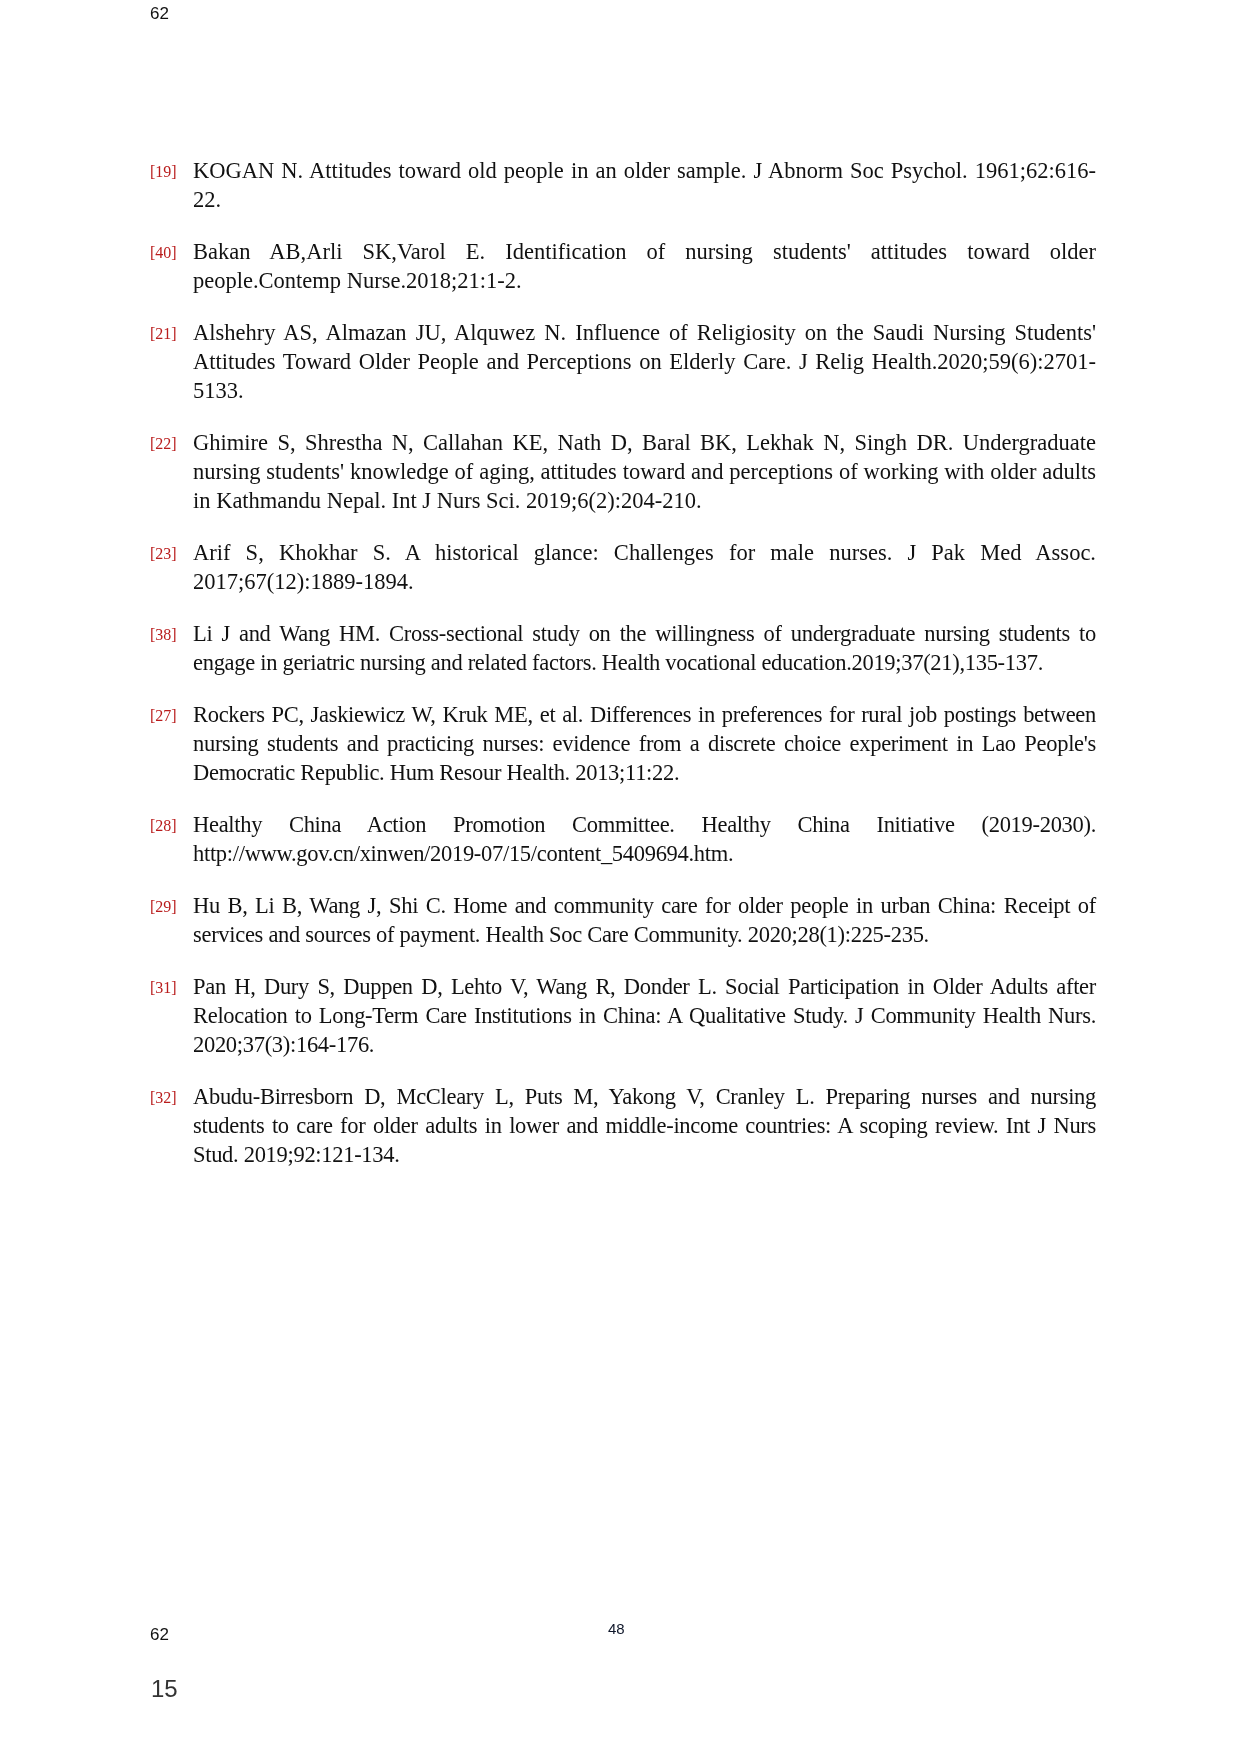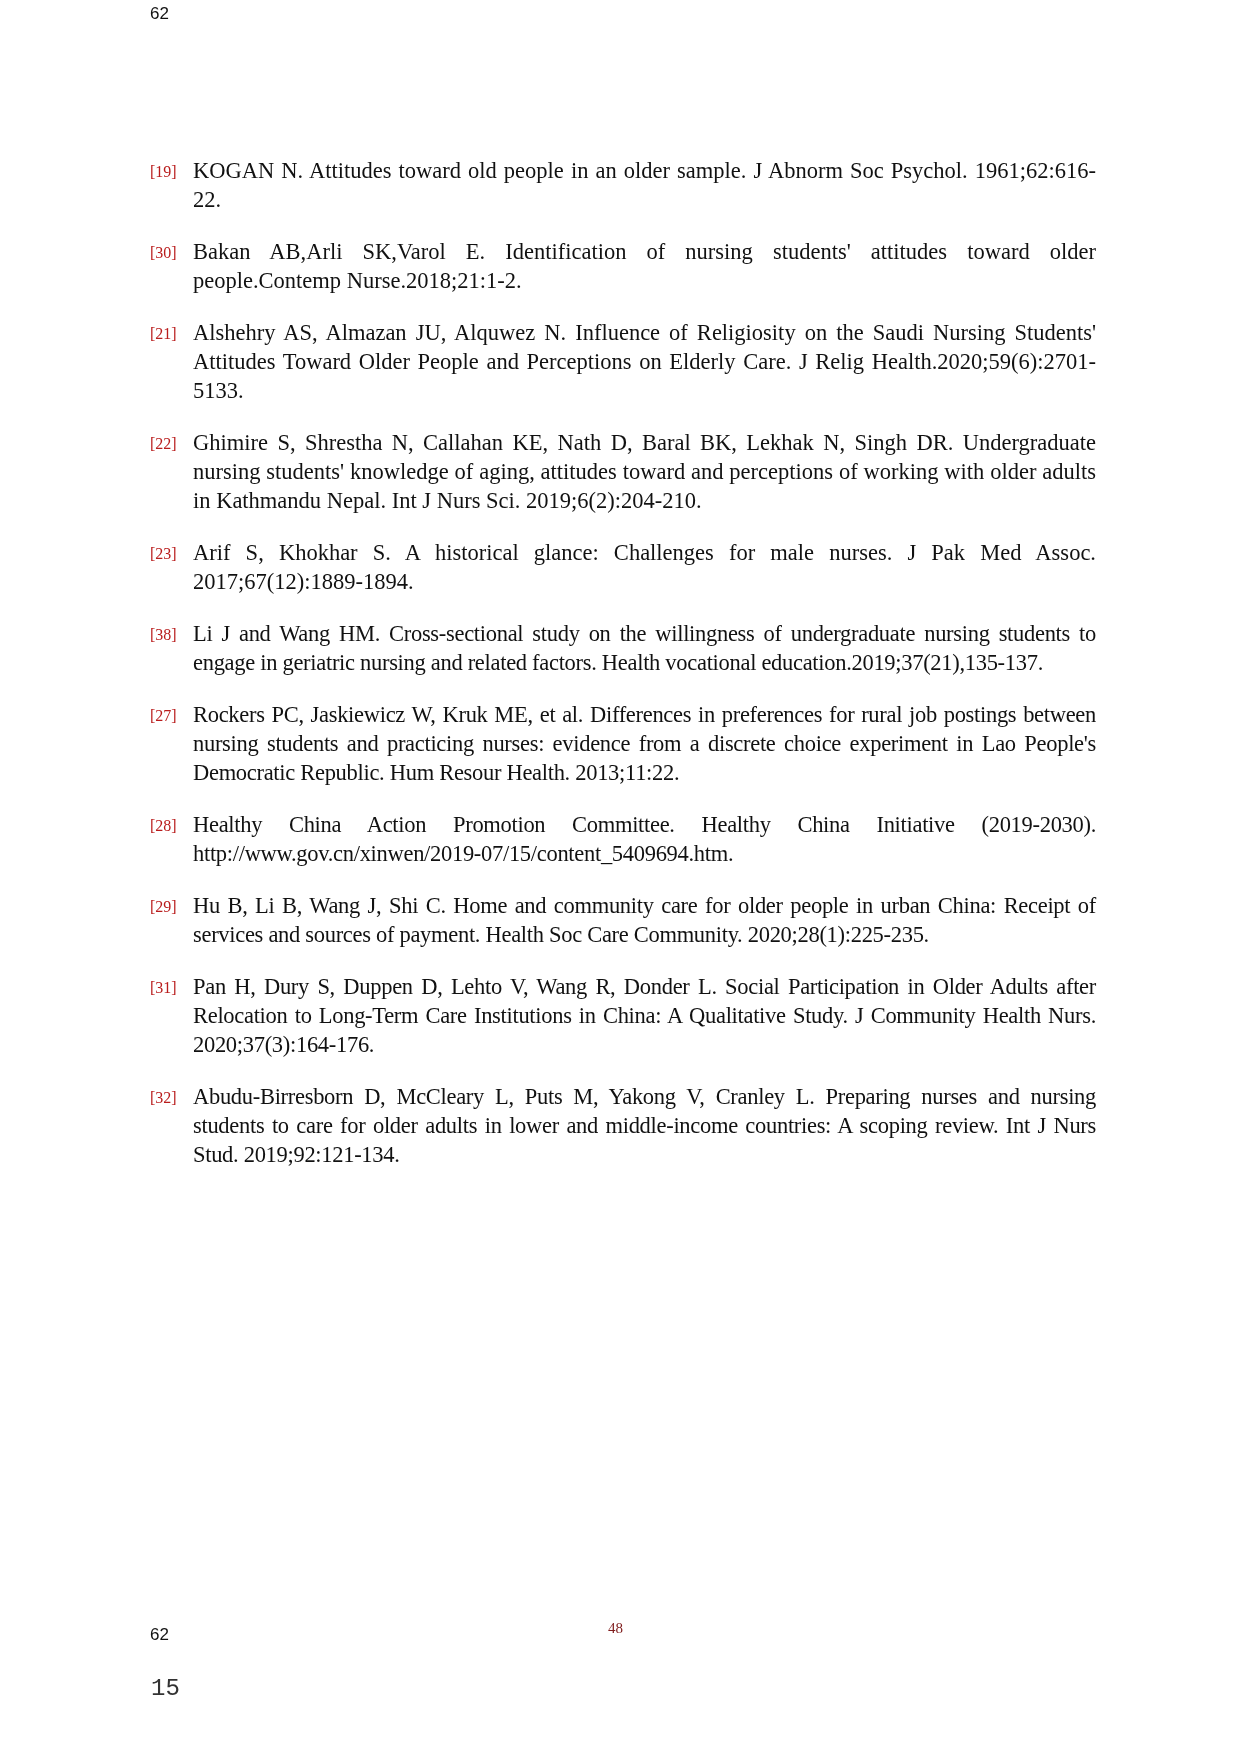--- a/index.html
+++ b/index.html
@@ -4,35 +4,35 @@
 <style>
   html, body { margin: 0; padding: 0; background: #ffffff; }
   body { width: 1234px; height: 1748px; position: relative; overflow: hidden; color: #111; }
   .hdr-num { position: absolute; left: 150px; top: 4px; font-family: "Liberation Sans", sans-serif; font-size: 17px; color: #111; }
   .refs { position: absolute; left: 150px; top: 156px; width: 946px; margin: 0; padding: 0; list-style: none; }
   .ref { position: relative; padding-left: 43px; margin: 0 0 23px 0; font-family: "Liberation Serif", serif; font-size: 22.5px; line-height: 29px; text-align: justify; color: #111; }
   .ref-num { position: absolute; left: 0; top: 1px; font-family: "Liberation Serif", serif; font-size: 16px; color: #b91c1c; }
   .ref-text { display: block; word-wrap: break-word; }
   .ref-text.condensed { letter-spacing: -0.3px; }
   .foot-left { position: absolute; left: 150px; top: 1625px; font-family: "Liberation Sans", sans-serif; font-size: 17px; color: #111; }
-  .foot-center { position: absolute; left: 608px; top: 1620px; font-family: Liberation Serif, serif; font-size: 15px; color: #7f1d1d; }
-  .foot-bottom { position: absolute; left: 151px; top: 1675px; font-family: Liberation Mono, monospace; font-size: 24px; color: #333; }
+  .foot-center { position: absolute; left: 608px; top: 1620px; font-family: Liberation Sans, sans-serif; font-size: 15px; color: #0f172a; }
+  .foot-bottom { position: absolute; left: 151px; top: 1675px; font-family: Liberation Sans, sans-serif; font-size: 24px; color: #333; }
 </style>
 </head>
 <body>
 
 <div class="hdr-num">62</div>
 
 <ol class="refs">
   <li class="ref">
     <span class="ref-num">[19]</span>
     <span class="ref-text">KOGAN N. Attitudes toward old people in an older sample. J Abnorm Soc Psychol. 1961;62:616-22.</span>
   </li>
   <li class="ref">
-    <span class="ref-num">[30]</span>
+    <span class="ref-num">[40]</span>
     <span class="ref-text">Bakan AB,Arli SK,Varol E. Identification of nursing students' attitudes toward older people.Contemp Nurse.2018;21:1-2.</span>
   </li>
   <li class="ref">
     <span class="ref-num">[21]</span>
     <span class="ref-text">Alshehry AS, Almazan JU, Alquwez N. Influence of Religiosity on the Saudi Nursing Students' Attitudes Toward Older People and Perceptions on Elderly Care. J Relig Health.2020;59(6):2701-5133.</span>
   </li>
   <li class="ref">
     <span class="ref-num">[22]</span>
     <span class="ref-text">Ghimire S, Shrestha N, Callahan KE, Nath D, Baral BK, Lekhak N, Singh DR. Undergraduate nursing students' knowledge of aging, attitudes toward and perceptions of working with older adults in Kathmandu Nepal. Int J Nurs Sci. 2019;6(2):204-210.</span>
   </li>

